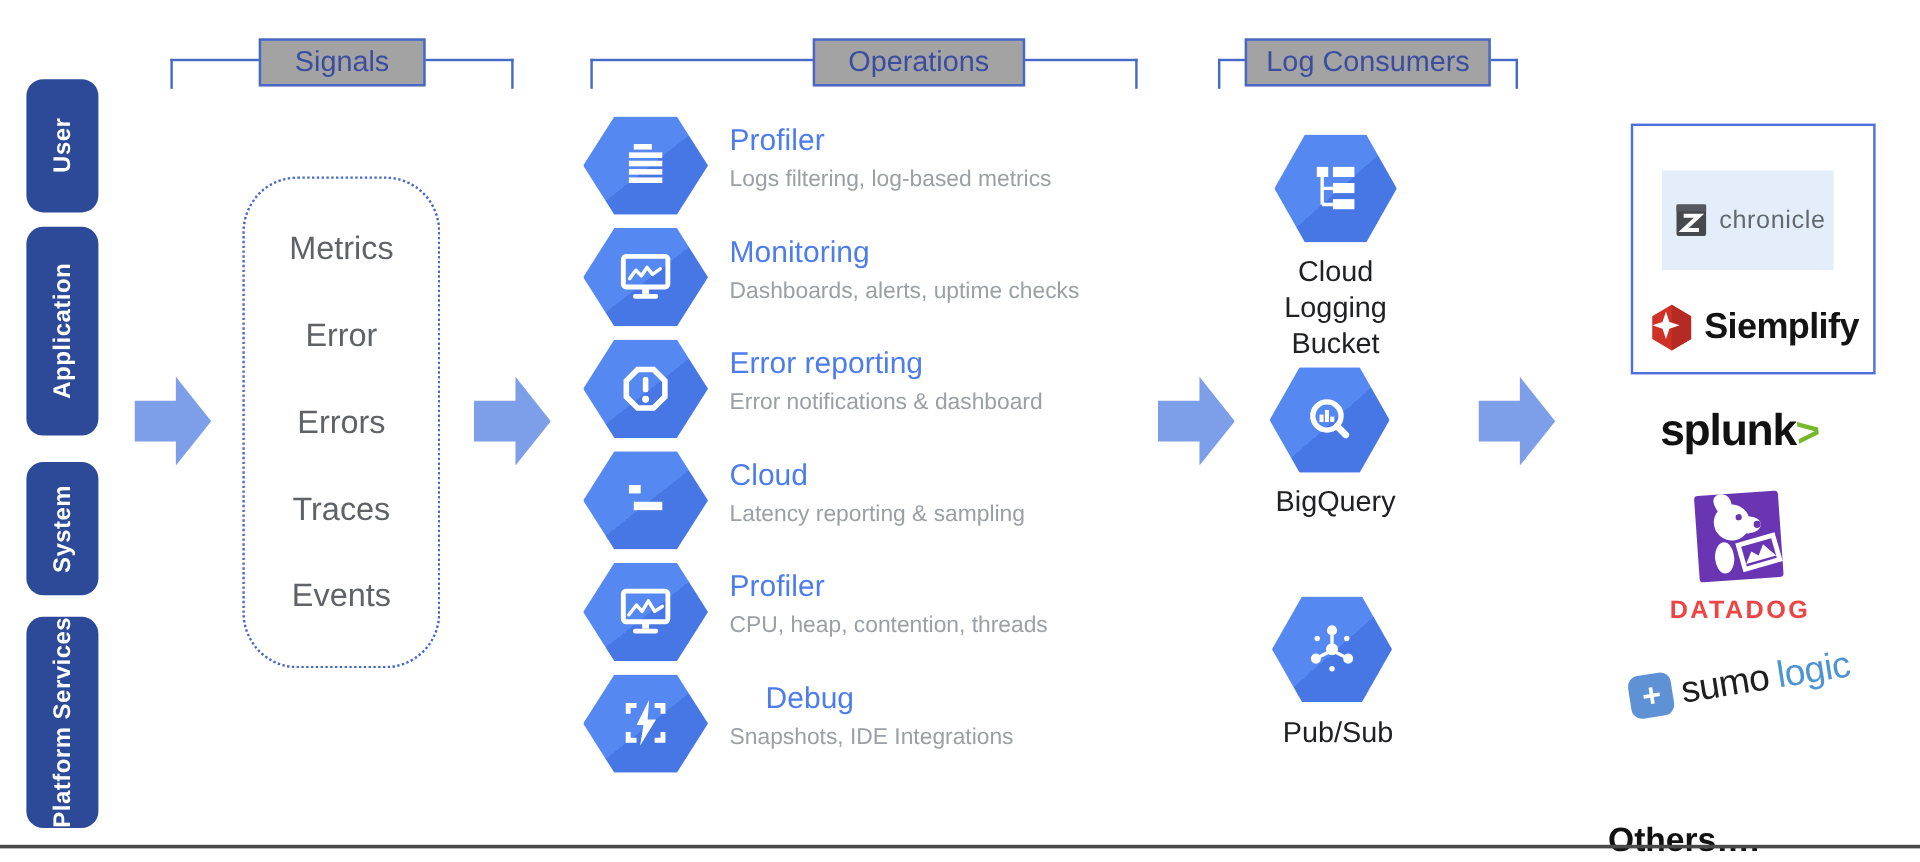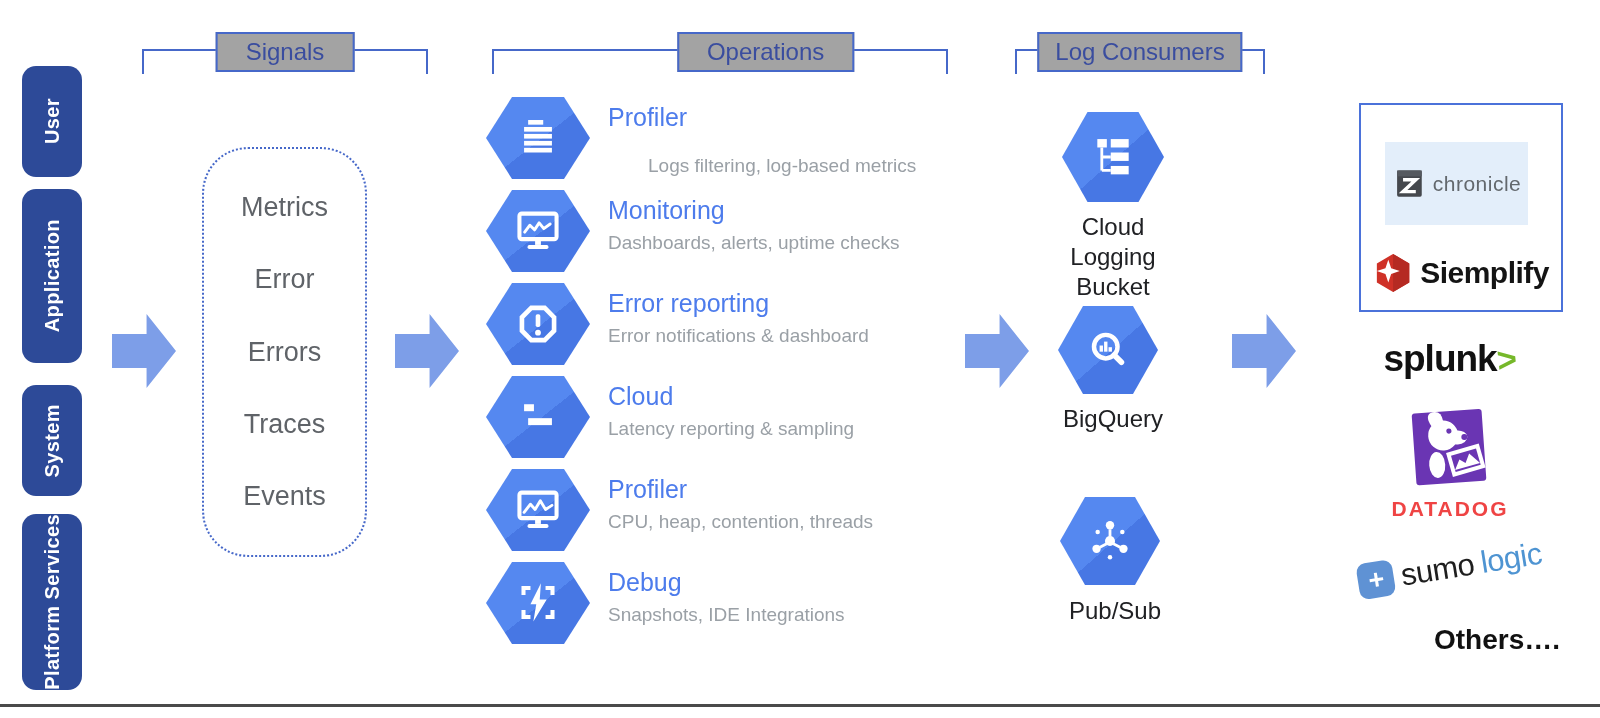--- a/index.html
+++ b/index.html
@@ -63,21 +63,21 @@
   .splunk .gt{font-size:34px;font-weight:800;color:#76b82a;display:inline-block;transform:rotate(-6deg);}
   .datadog{position:absolute;left:1340px;top:405px;width:220px;display:flex;
         flex-direction:column;align-items:center;}
   .datadog .txt{margin-top:4px;font-size:21px;font-weight:bold;color:#ef4444;letter-spacing:2px;}
   .sumologic{position:absolute;left:1340px;top:550px;width:220px;display:flex;
         align-items:center;justify-content:center;gap:7px;transform:rotate(-9deg);}
   .sumologic .plus-box{width:36px;height:36px;border-radius:9px;background:#5f92d4;color:#fff;
         display:flex;align-items:center;justify-content:center;font-size:27px;font-weight:bold;}
   .sumologic .t1{font-size:31px;color:#1e1e1e;letter-spacing:-.5px;}
   .sumologic .t2{font-size:31px;color:#4e94d2;letter-spacing:-.5px;}
-  .others{position:absolute;left:1340px;top:624px;width:220px;text-align:right;
+  .others{position:absolute;left:1340px;top:684px;width:220px;text-align:left;
         font-size:28px;font-weight:bold;color:#111;}
 
   .bottom-line{position:absolute;left:0;right:0;top:704px;height:3px;background:#4a4a4a;}
 </style>
 </head>
 <body>
 
 <div id="stage">
 
   <div class="pill" style="top:66px;height:111px;">
@@ -129,21 +129,21 @@
   <div class="hex op-hex" style="top:97px;">
     <svg width="58" height="58" viewBox="0 0 100 100" fill="#fff">
       <rect x="33" y="19" width="26" height="8"></rect>
         <rect x="26" y="31" width="48" height="8"></rect>
       <rect x="26" y="43" width="48" height="8"></rect>
         <rect x="26" y="55" width="48" height="8"></rect>
       <rect x="26" y="67" width="48" height="8"></rect>
     </svg>
   </div>
   <div class="op-title" style="top:103px;">Profiler</div>
-  <div class="op-desc" style="top:155px;margin-left:40px;">Logs filtering, log-based metrics</div>
+  <div class="op-desc" style="top:139px;">Logs filtering, log-based metrics</div>
 
   <div class="hex op-hex" style="top:190px;">
     <svg width="58" height="58" viewBox="0 0 100 100">
       <rect x="18" y="20" width="64" height="44" rx="4" fill="none" stroke="#fff" stroke-width="7"></rect>
       <polyline points="27,52 36,40 44,48 52,36 60,46 71,38" fill="none" stroke="#fff" stroke-width="5" stroke-linejoin="round" stroke-linecap="round"></polyline>
       <rect x="45" y="64" width="10" height="10" fill="#fff"></rect>
       <rect x="32" y="74" width="36" height="7" rx="3" fill="#fff"></rect>
     </svg>
   </div>
   <div class="op-title" style="top:196px;">Monitoring</div>
@@ -181,21 +181,21 @@
 
   <div class="hex op-hex" style="top:562px;">
     <svg width="58" height="58" viewBox="0 0 100 100">
       <polygon points="55,16 37,52 47,52 42,82 65,44 53,44" fill="#fff"></polygon>
       <path d="M25,36 v-12 h12" fill="none" stroke="#fff" stroke-width="7"></path>
       <path d="M63,24 h12 v12" fill="none" stroke="#fff" stroke-width="7"></path>
       <path d="M75,62 v12 h-12" fill="none" stroke="#fff" stroke-width="7"></path>
       <path d="M37,74 h-12 v-12" fill="none" stroke="#fff" stroke-width="7"></path>
     </svg>
   </div>
-  <div class="op-title" style="top:568px;">Debug</div>
+  <div class="op-title" style="top:568px;margin-left:30px;">Debug</div>
   <div class="op-desc" style="top:604px;text-align:right;">Snapshots, IDE Integrations</div>
 
   <div class="hex" style="left:1062px;top:112px;width:102px;height:90px;">
     <svg width="56" height="56" viewBox="0 0 100 100" fill="#fff">
       <rect x="22" y="18" width="17" height="15"></rect>
       <rect x="46" y="18" width="32" height="15"></rect>
       <rect x="46" y="42" width="32" height="15"></rect>
       <rect x="46" y="66" width="32" height="15"></rect>
       <path d="M30,33 v41 M30,50 h16 M30,74 h16" fill="none" stroke="#fff" stroke-width="5"></path>
     </svg>

